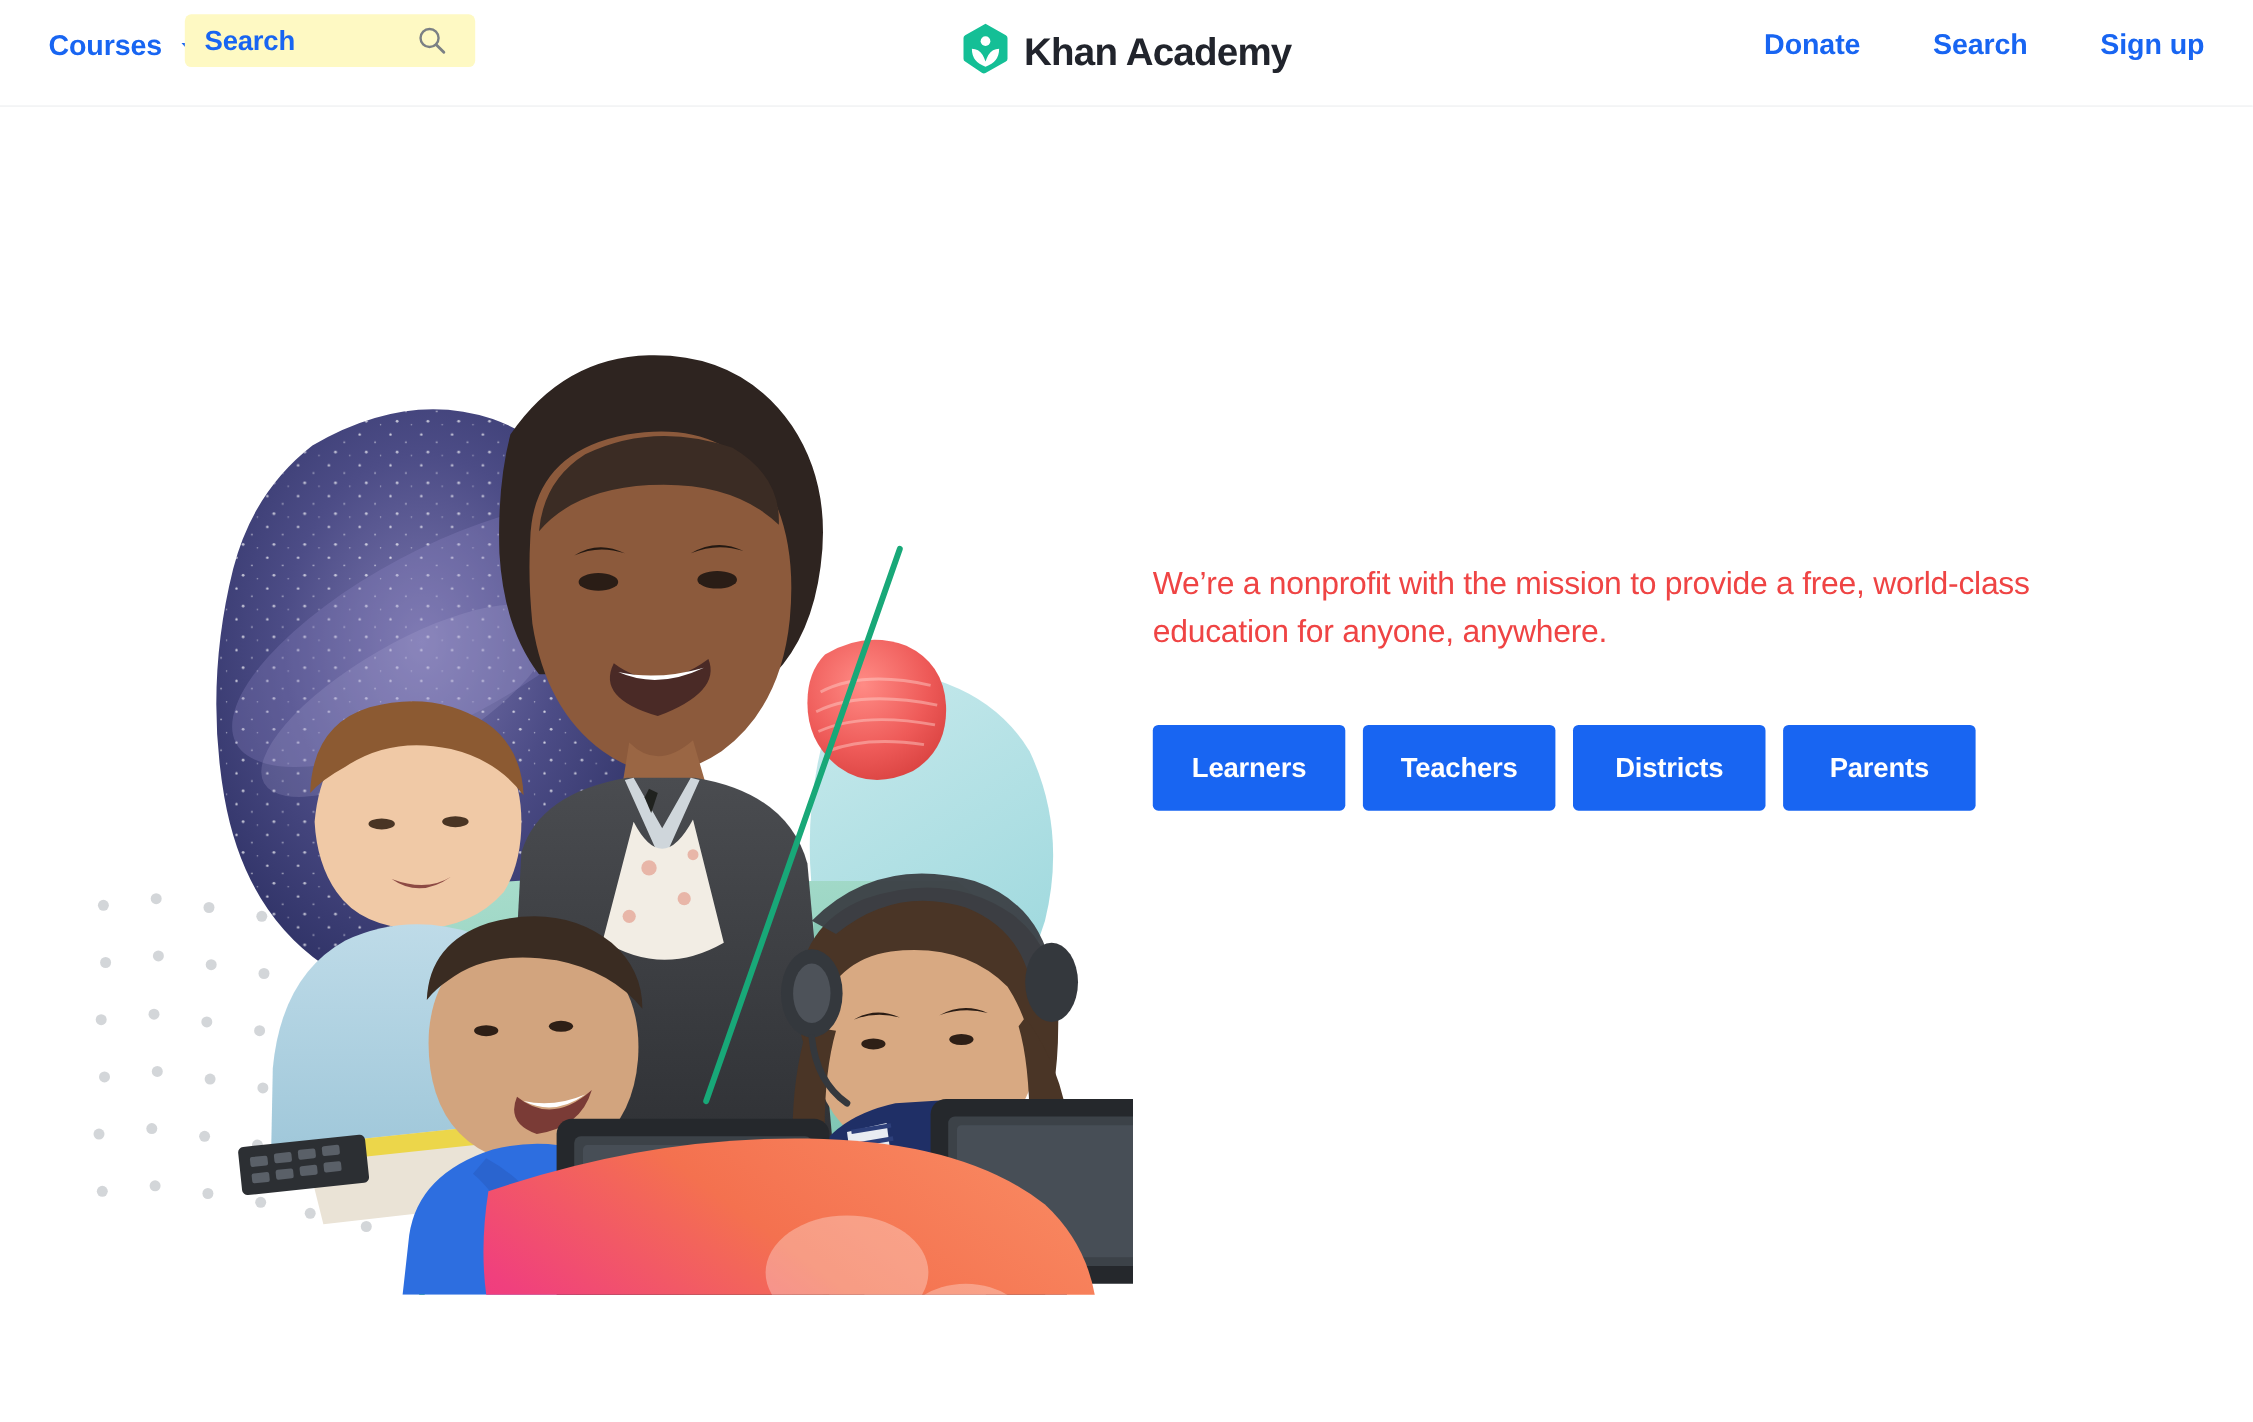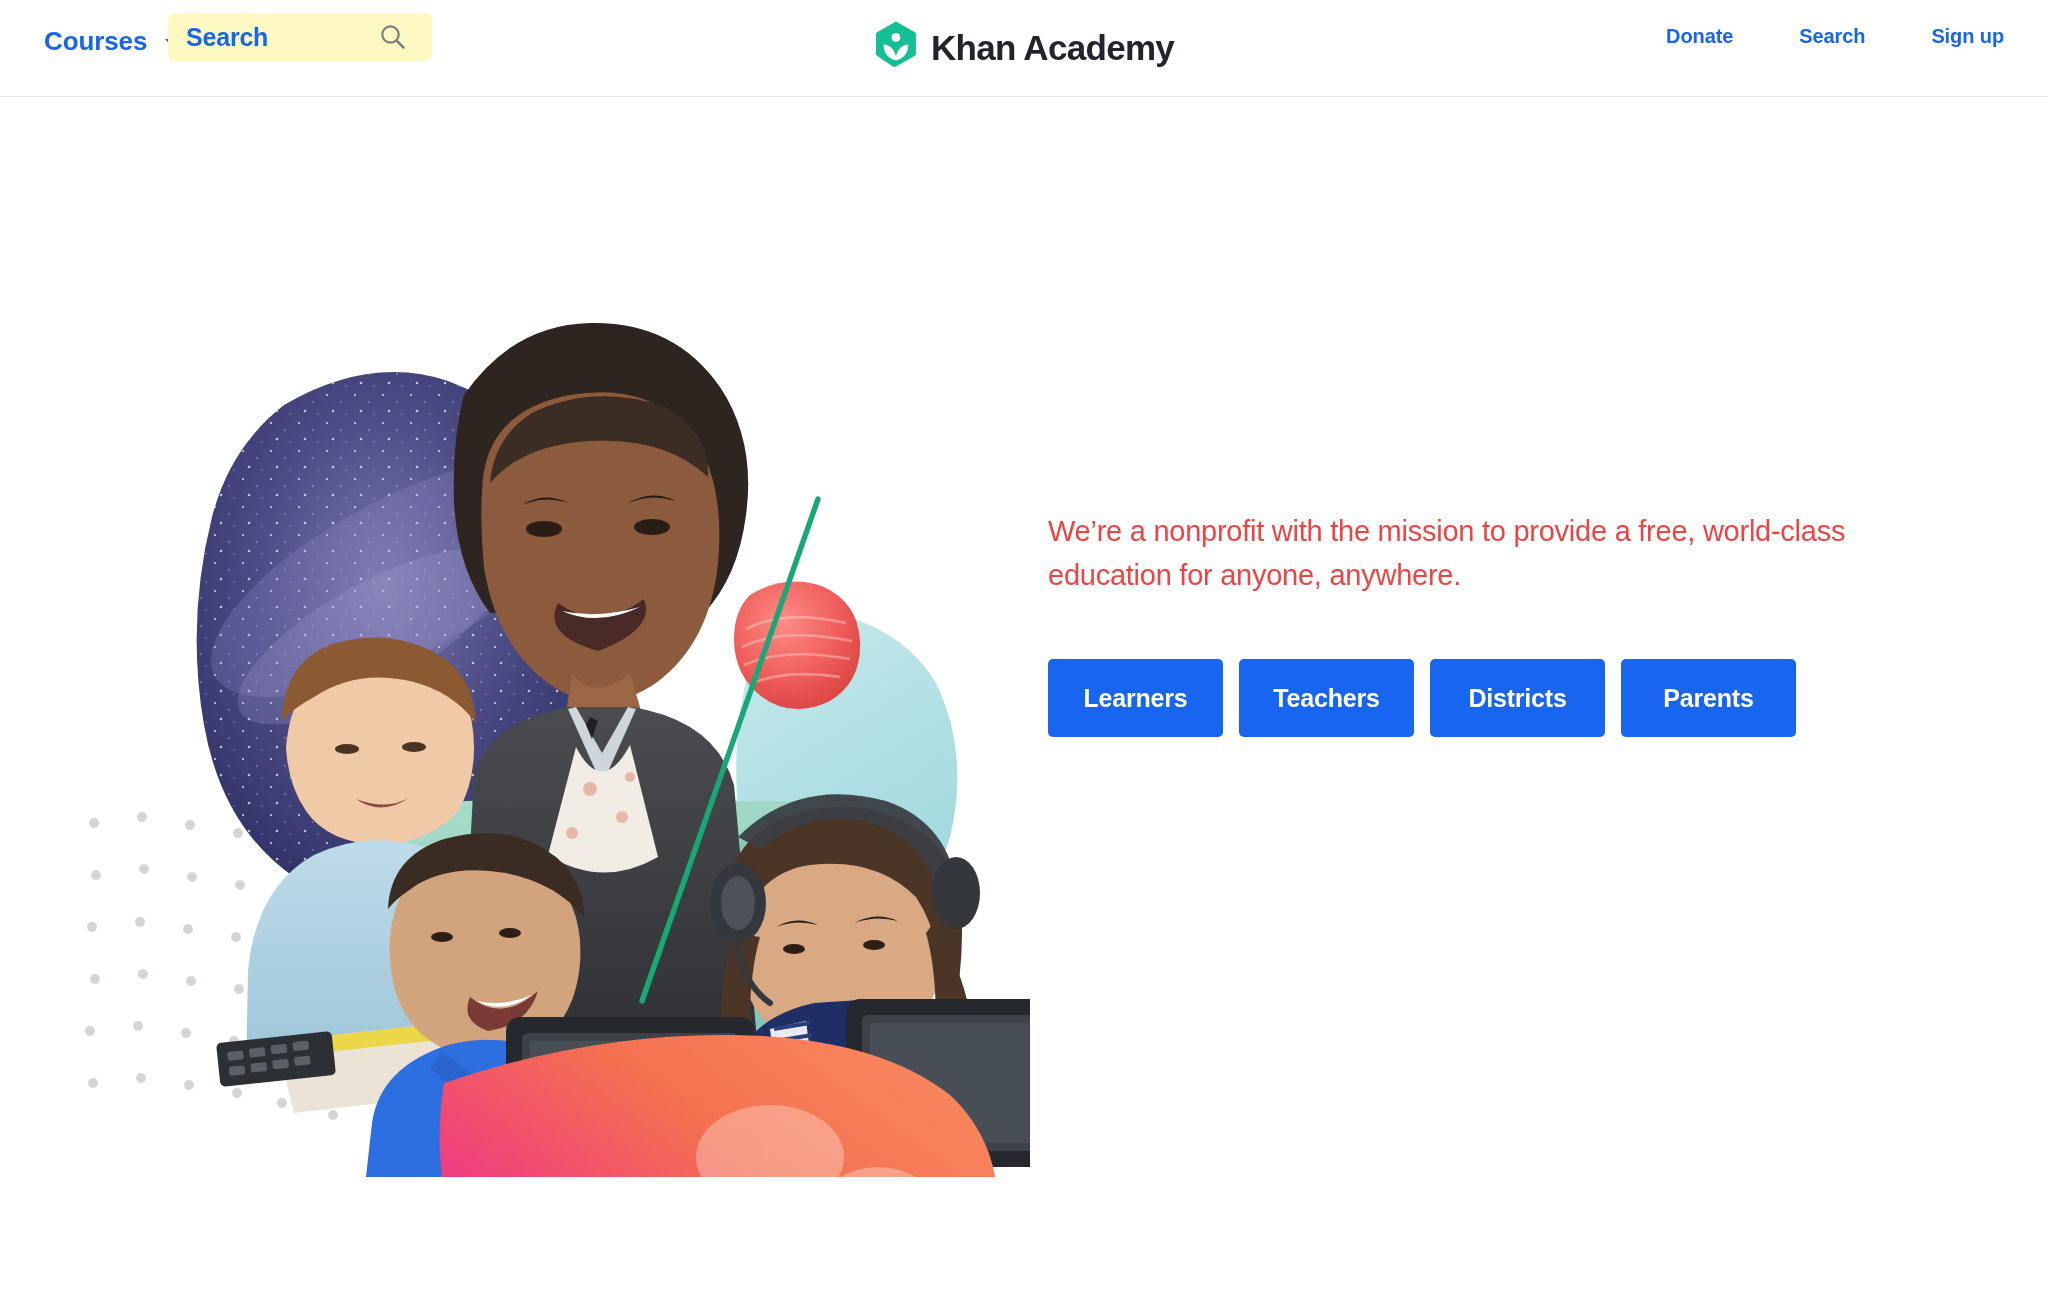--- a/index.html
+++ b/index.html
@@ -88,21 +88,21 @@
 
   .header-links {
     position: absolute;
     right: 44px;
     top: 25px;
     display: flex;
     align-items: center;
     gap: 66px;
   }
   .header-link {
-    font-size: 20px;
+    font-size: 26px;
     font-weight: 700;
     color: #1865f2;
     letter-spacing: -0.1px;
     cursor: pointer;
     text-decoration: none;
   }
 
   
   .hero {
     position: relative;

